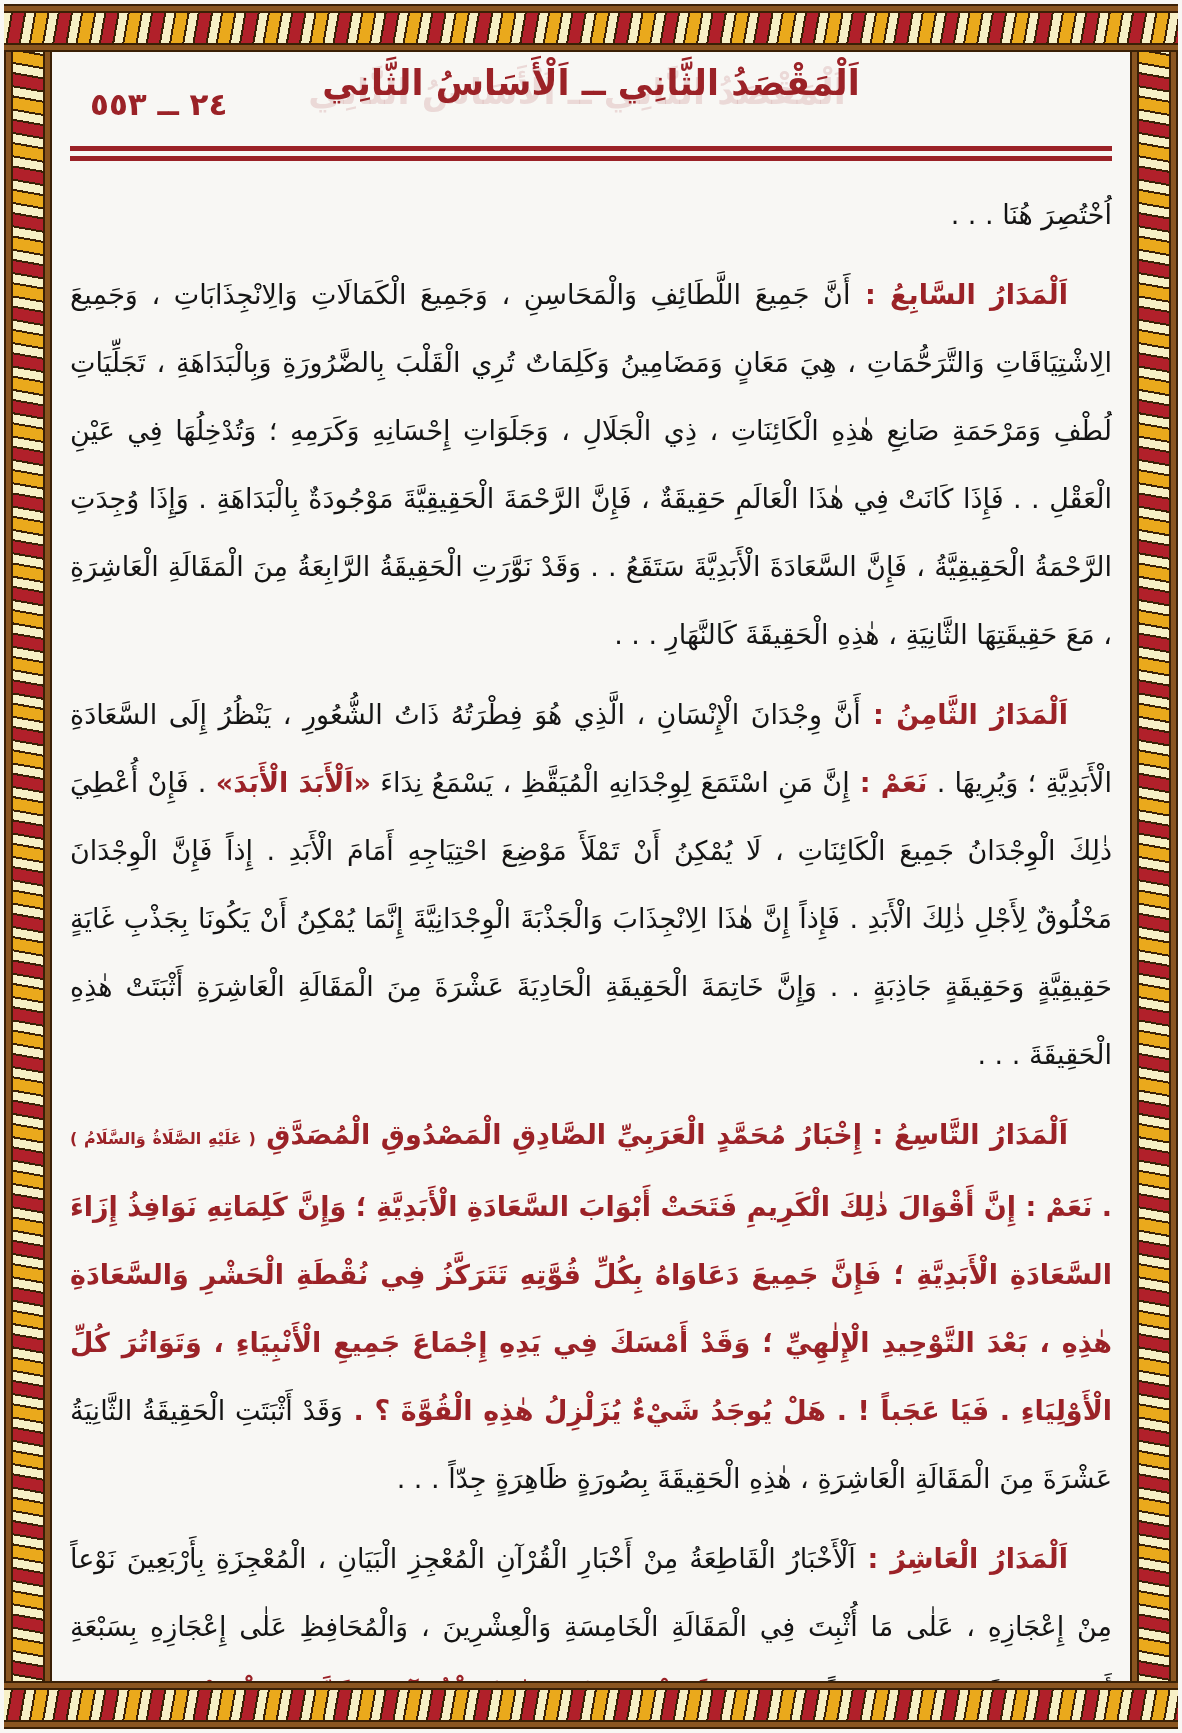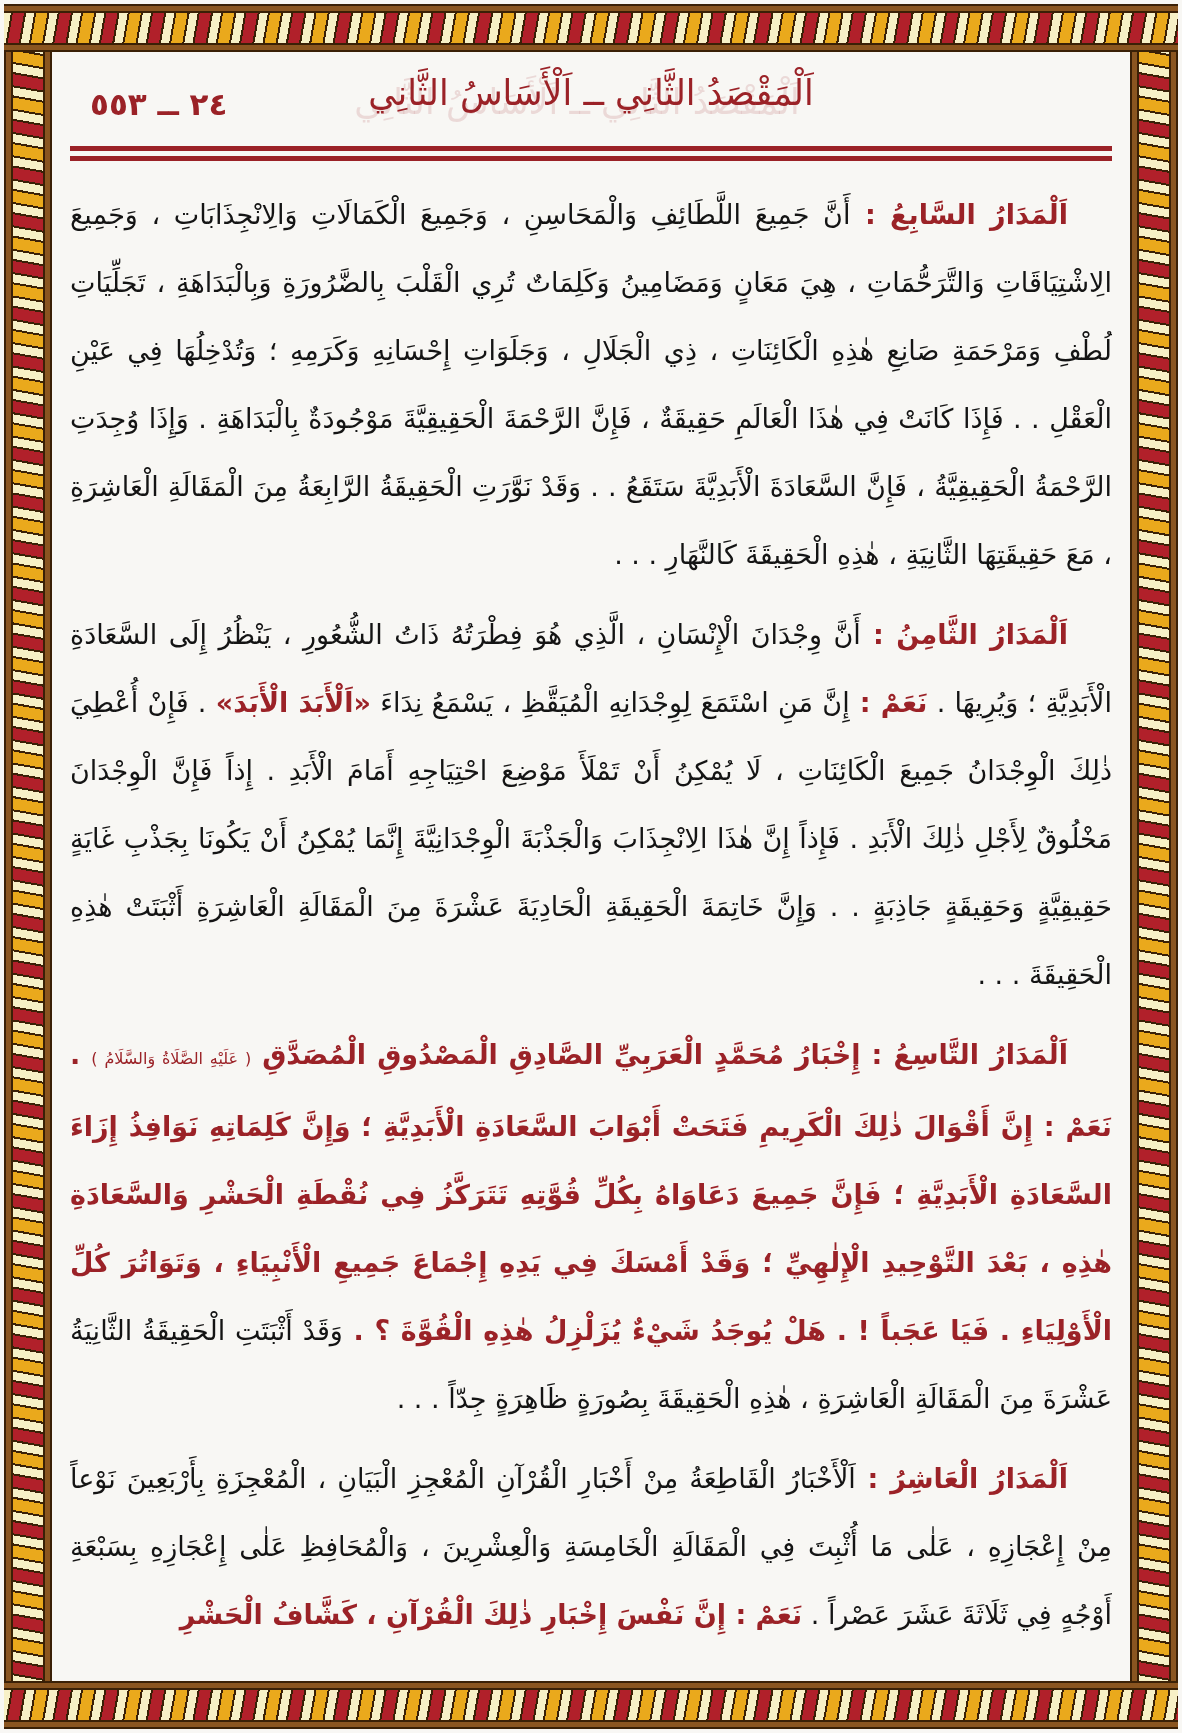--- a/index.html
+++ b/index.html
@@ -48,56 +48,57 @@
   .b-left{left:4px;} .b-right{right:4px;}
 
   
   .content{position:absolute;top:50px;right:70px;left:70px;bottom:48px;z-index:2;overflow:hidden;}
   .header{position:relative;height:86px;}
   .page-number{
     position:absolute;left:20px;top:36px;
     font-size:31px;font-weight:bold;color:var(--accent);direction:rtl;
   }
   .title{
-    text-align:center;padding-top:23px;font-size:35px;font-weight:normal;
+    text-align:center;padding-top:13px;font-size:35px;font-weight:bold;
     color:var(--accent);
     text-shadow:-14px 9px 0 rgba(158,34,42,0.14);
   }
   .divider{
     height:5px;margin-top:10px;
     border-top:5px solid var(--accent);
     border-bottom:5px solid var(--accent);
   }
   .body-text{
     margin-top:20px;font-size:27px;line-height:68px;color:var(--ink);
     text-align:justify;direction:rtl;
   }
   p.para{margin:0 0 12px 0;}
   p.para.indent{text-indent:44px;}
   .seg-black{color:var(--ink);}
   .seg-red{color:var(--accent);font-weight:bold;margin-top:8px;}
-  .seg-honorific{color:var(--accent);font-weight:normal;font-size:16px;}
+  .seg-honorific{color:var(--accent);font-weight:bold;font-size:16px;}
 </style>
 </head>
 <body>
 
 <div class="page">
 
   <div class="b-strip b-v b-left"></div>
   <div class="b-strip b-v b-right"></div>
   <div class="b-strip b-h b-top"></div>
   <div class="b-strip b-h b-bottom"></div>
 
   <div class="content">
     <div class="header">
       <div class="page-number">٢٤ ــ ٥٥٣</div>
       <div class="title">اَلْمَقْصَدُ الثَّانِي ــ اَلْأَسَاسُ الثَّانِي</div>
     </div>
     <div class="divider"></div>
     <div class="body-text">
+        <p class="para"><span class="seg-black">اُخْتُصِرَ هُنَا . . .</span></p>
         <p class="para indent"><span class="seg-red">اَلْمَدَارُ السَّابِعُ : </span><span class="seg-black">أَنَّ جَمِيعَ اللَّطَائِفِ وَالْمَحَاسِنِ ، وَجَمِيعَ الْكَمَالَاتِ وَالِانْجِذَابَاتِ ، وَجَمِيعَ الِاشْتِيَاقَاتِ وَالتَّرَحُّمَاتِ ، هِيَ مَعَانٍ وَمَضَامِينُ وَكَلِمَاتٌ تُرِي الْقَلْبَ بِالضَّرُورَةِ وَبِالْبَدَاهَةِ ، تَجَلِّيَاتِ لُطْفِ وَمَرْحَمَةِ صَانِعِ هٰذِهِ الْكَائِنَاتِ ، ذِي الْجَلَالِ ، وَجَلَوَاتِ إِحْسَانِهِ وَكَرَمِهِ ؛ وَتُدْخِلُهَا فِي عَيْنِ الْعَقْلِ . . فَإِذَا كَانَتْ فِي هٰذَا الْعَالَمِ حَقِيقَةٌ ، فَإِنَّ الرَّحْمَةَ الْحَقِيقِيَّةَ مَوْجُودَةٌ بِالْبَدَاهَةِ . وَإِذَا وُجِدَتِ الرَّحْمَةُ الْحَقِيقِيَّةُ ، فَإِنَّ السَّعَادَةَ الْأَبَدِيَّةَ سَتَقَعُ . . وَقَدْ نَوَّرَتِ الْحَقِيقَةُ الرَّابِعَةُ مِنَ الْمَقَالَةِ الْعَاشِرَةِ ، مَعَ حَقِيقَتِهَا الثَّانِيَةِ ، هٰذِهِ الْحَقِيقَةَ كَالنَّهَارِ . . .</span></p>
         <p class="para indent"><span class="seg-red">اَلْمَدَارُ الثَّامِنُ : </span><span class="seg-black">أَنَّ وِجْدَانَ الْإِنْسَانِ ، الَّذِي هُوَ فِطْرَتُهُ ذَاتُ الشُّعُورِ ، يَنْظُرُ إِلَى السَّعَادَةِ الْأَبَدِيَّةِ ؛ وَيُرِيهَا . </span><span class="seg-red">نَعَمْ : </span><span class="seg-black">إِنَّ مَنِ اسْتَمَعَ لِوِجْدَانِهِ الْمُيَقَّظِ ، يَسْمَعُ نِدَاءَ </span><span class="seg-red">«اَلْأَبَدَ الْأَبَدَ»</span><span class="seg-black"> . فَإِنْ أُعْطِيَ ذٰلِكَ الْوِجْدَانُ جَمِيعَ الْكَائِنَاتِ ، لَا يُمْكِنُ أَنْ تَمْلَأَ مَوْضِعَ احْتِيَاجِهِ أَمَامَ الْأَبَدِ . إِذاً فَإِنَّ الْوِجْدَانَ مَخْلُوقٌ لِأَجْلِ ذٰلِكَ الْأَبَدِ . فَإِذاً إِنَّ هٰذَا الِانْجِذَابَ وَالْجَذْبَةَ الْوِجْدَانِيَّةَ إِنَّمَا يُمْكِنُ أَنْ يَكُونَا بِجَذْبِ غَايَةٍ حَقِيقِيَّةٍ وَحَقِيقَةٍ جَاذِبَةٍ . . وَإِنَّ خَاتِمَةَ الْحَقِيقَةِ الْحَادِيَةَ عَشْرَةَ مِنَ الْمَقَالَةِ الْعَاشِرَةِ أَثْبَتَتْ هٰذِهِ الْحَقِيقَةَ . . .</span></p>
         <p class="para indent"><span class="seg-red">اَلْمَدَارُ التَّاسِعُ : إِخْبَارُ مُحَمَّدٍ الْعَرَبِيِّ الصَّادِقِ الْمَصْدُوقِ الْمُصَدَّقِ </span><span class="seg-honorific">( عَلَيْهِ الصَّلَاةُ وَالسَّلَامُ )</span><span class="seg-red"> . نَعَمْ : إِنَّ أَقْوَالَ ذٰلِكَ الْكَرِيمِ فَتَحَتْ أَبْوَابَ السَّعَادَةِ الْأَبَدِيَّةِ ؛ وَإِنَّ كَلِمَاتِهِ نَوَافِذُ إِزَاءَ السَّعَادَةِ الْأَبَدِيَّةِ ؛ فَإِنَّ جَمِيعَ دَعَاوَاهُ بِكُلِّ قُوَّتِهِ تَتَرَكَّزُ فِي نُقْطَةِ الْحَشْرِ وَالسَّعَادَةِ هٰذِهِ ، بَعْدَ التَّوْحِيدِ الْإِلٰهِيِّ ؛ وَقَدْ أَمْسَكَ فِي يَدِهِ إِجْمَاعَ جَمِيعِ الْأَنْبِيَاءِ ، وَتَوَاتُرَ كُلِّ الْأَوْلِيَاءِ . فَيَا عَجَباً ! . هَلْ يُوجَدُ شَيْءٌ يُزَلْزِلُ هٰذِهِ الْقُوَّةَ ؟ . </span><span class="seg-black">وَقَدْ أَثْبَتَتِ الْحَقِيقَةُ الثَّانِيَةُ عَشْرَةَ مِنَ الْمَقَالَةِ الْعَاشِرَةِ ، هٰذِهِ الْحَقِيقَةَ بِصُورَةٍ ظَاهِرَةٍ جِدّاً . . .</span></p>
         <p class="para indent"><span class="seg-red">اَلْمَدَارُ الْعَاشِرُ : </span><span class="seg-black">اَلْأَخْبَارُ الْقَاطِعَةُ مِنْ أَخْبَارِ الْقُرْآنِ الْمُعْجِزِ الْبَيَانِ ، الْمُعْجِزَةِ بِأَرْبَعِينَ نَوْعاً مِنْ إِعْجَازِهِ ، عَلٰى مَا أُثْبِتَ فِي الْمَقَالَةِ الْخَامِسَةِ وَالْعِشْرِينَ ، وَالْمُحَافِظِ عَلٰى إِعْجَازِهِ بِسَبْعَةِ أَوْجُهٍ فِي ثَلَاثَةَ عَشَرَ عَصْراً . </span><span class="seg-red">نَعَمْ : إِنَّ نَفْسَ إِخْبَارِ ذٰلِكَ الْقُرْآنِ ، كَشَّافُ الْحَشْرِ</span></p>
       </div>
   </div>
 
 </div>
 
 </body></html>

